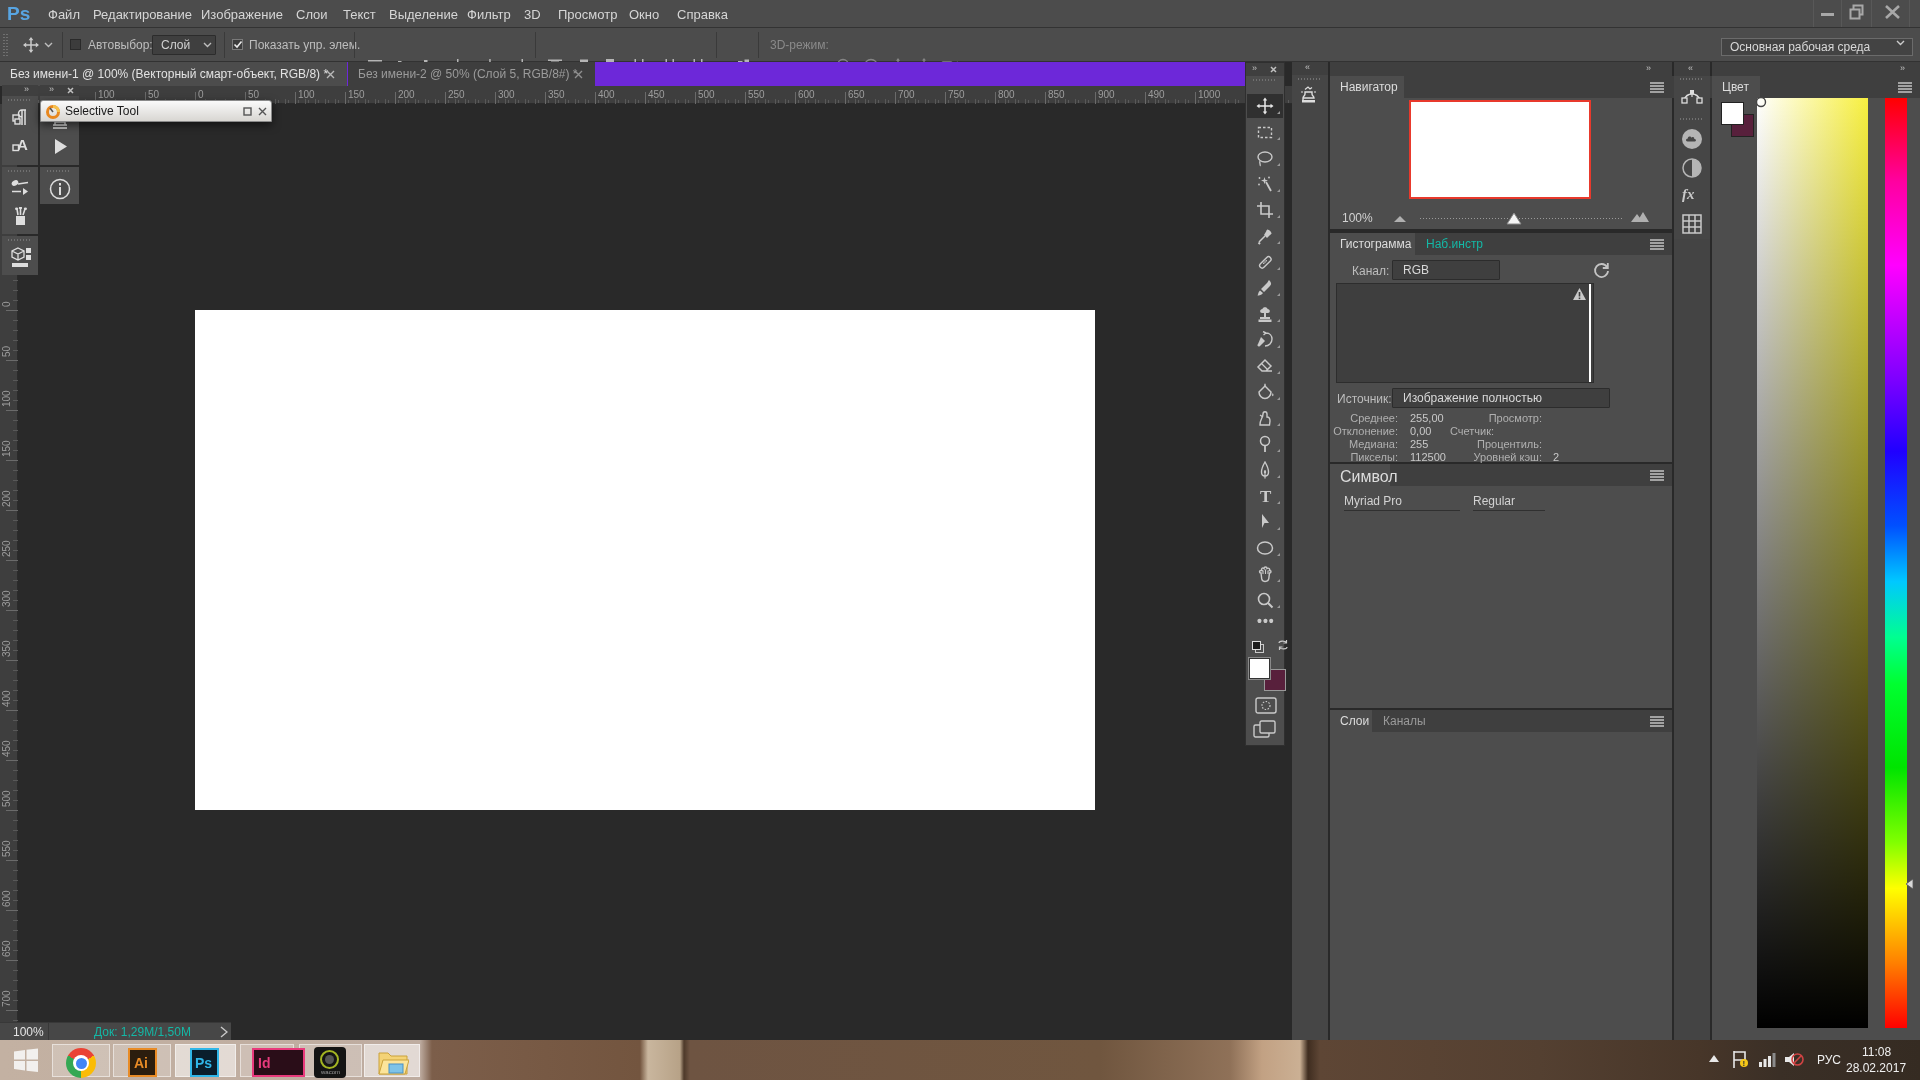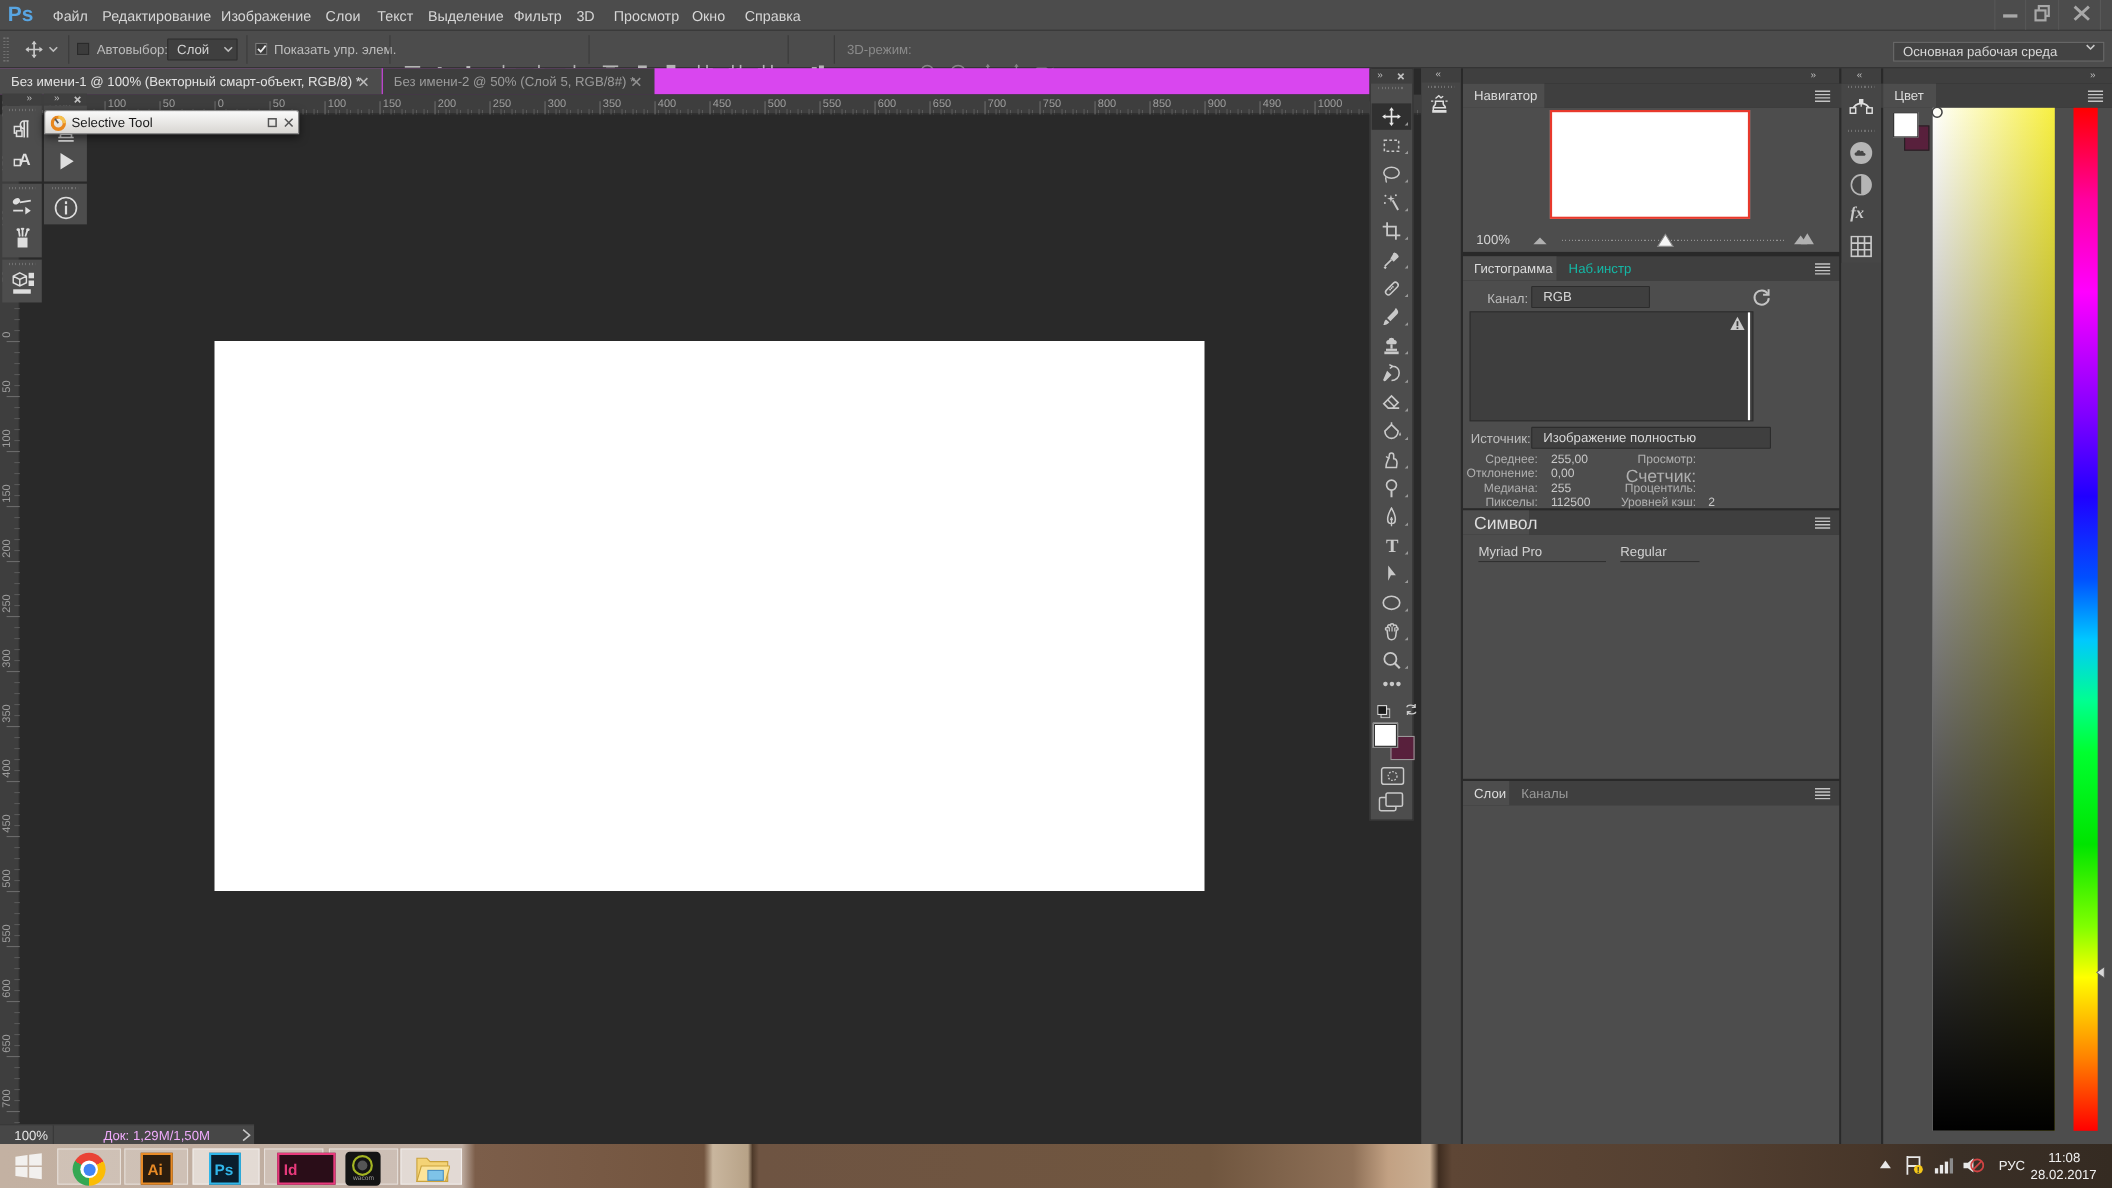--- a/index.html
+++ b/index.html
@@ -161,21 +161,21 @@
       <path d="M11 7 L16 3.5 L16 10.5 Z" fill="none" stroke="#858585" stroke-width="1.3"></path>
       <circle cx="4.5" cy="5.5" r="1" fill="#858585"></circle>
     </svg>
 <div class="abs" style="left:1721px;top:10px;width:192px;height:18px;background:#434343;border:1px solid #6b6b6b">
       <span style="position:absolute;left:8px;top:1px;color:#d8d8d8;font-size:12px">Основная рабочая среда</span>
     </div>
 <svg class="abs" style="left:1896px;top:12px" width="9" height="6">
       <path d="M1 1 L4.5 4.5 L8 1" stroke="#cccccc" stroke-width="1.4" fill="none"></path>
     </svg>
 </div>
-<div class="abs" style="left:0;top:62px;width:1247px;height:24px;background:#d946ef">
+<div class="abs" style="left:0;top:62px;width:1247px;height:24px;background:#6d28d9">
 <div class="abs" style="left:0;top:0;width:347px;height:24px;background:#4c4c4c">
       <span class="abs" style="left:10px;top:5px;font-size:12px;color:#e2e2e2">Без имени-1 @ 100% (Векторный смарт-объект, RGB/8) *</span>
       <svg class="abs" style="left:326px;top:8px" width="9" height="9">
         <path d="M1 1 L8 8 M8 1 L1 8" stroke="#b9b9b9" stroke-width="1.4"></path>
       </svg>
     </div>
 <div class="abs" style="left:348px;top:0;width:247px;height:24px;background:#3e3e3e">
       <span class="abs" style="left:10px;top:5px;font-size:12px;color:#9b9b9b">Без имени-2 @ 50% (Слой 5, RGB/8#) *</span>
       <svg class="abs" style="left:226px;top:8px" width="9" height="9">
         <path d="M1 1 L8 8 M8 1 L1 8" stroke="#8f8f8f" stroke-width="1.4"></path>
@@ -444,21 +444,21 @@
 <div class="abs" style="left:13px;top:864px;width:5px;height:1px;background:#585858"></div>
 <div class="abs" style="left:13px;top:884px;width:5px;height:1px;background:#585858"></div>
 <div class="abs" style="left:13px;top:894px;width:5px;height:1px;background:#585858"></div>
 <div class="abs" style="left:13px;top:904px;width:5px;height:1px;background:#585858"></div>
 <div class="abs" style="left:13px;top:914px;width:5px;height:1px;background:#585858"></div>
 <div class="abs" style="left:13px;top:934px;width:5px;height:1px;background:#585858"></div>
 <div class="abs" style="left:195px;top:224px;width:900px;height:500px;background:#fff"></div>
 <div class="abs" style="left:0;top:936px;width:231px;height:18px;background:#474747;border-top:1px solid #383838">
 <span class="abs" style="left:13px;top:2px;font-size:12px;color:#e4e4e4">100%</span>
 <div class="abs" style="left:48px;top:0;width:1px;height:18px;background:#383838"></div>
-<span class="abs" style="left:94px;top:2px;font-size:12px;color:#f0abfc">Док: 1,29M/1,50M</span>
+<span class="abs" style="left:94px;top:2px;font-size:12px;color:#14b8a6">Док: 1,29M/1,50M</span>
 <svg class="abs" style="left:220px;top:3px" width="8" height="12">
         <path d="M1 1 L7 6 L1 11" stroke="#c9c9c9" stroke-width="1.4" fill="none"></path>
       </svg>
 </div>
 </div>
 <div class="abs" style="left:2px;top:85px;width:36px;height:11px;background:#3f3f3f">
     <span style="position:absolute;left:22px;top:-1px;color:#c0c0c0;font-size:9px;letter-spacing:-1px">»</span>
   </div>
 <div class="abs panel" style="left:2px;top:96px;width:36px;height:69px">
 <div class="abs griph" style="left:6px;top:3px;width:24px;height:2px"></div>
@@ -743,21 +743,21 @@
 <span class="abs lbl" style="left:7px;top:137px">Источник:</span>
 <div class="abs ddl" style="left:62px;top:133px;width:218px;height:20px">
       <span style="position:absolute;left:10px;top:2px;color:#d8d8d8">Изображение полностью</span>
     </div>
 
 <div class="abs" style="left:0px;top:157px;width:68px;text-align:right;font-size:11px;color:#b0b0b0">Среднее:</div>
 <span class="abs" style="left:80px;top:157px;font-size:11px;color:#c8c8c8">255,00</span>
 <div class="abs" style="left:120px;top:157px;width:92px;text-align:right;font-size:11px;color:#b0b0b0">Просмотр:</div>
 <div class="abs" style="left:0px;top:170px;width:68px;text-align:right;font-size:11px;color:#b0b0b0">Отклонение:</div>
 <span class="abs" style="left:80px;top:170px;font-size:11px;color:#c8c8c8">0,00</span>
-<div class="abs" style="left:120px;top:170px;width:92px;text-align:right;font-size:16px;color:#b0b0b0">Счетчик:</div>
+<div class="abs" style="left:120px;top:170px;width:92px;text-align:left;font-size:11px;color:#b0b0b0">Счетчик:</div>
 <div class="abs" style="left:0px;top:183px;width:68px;text-align:right;font-size:11px;color:#b0b0b0">Медиана:</div>
 <span class="abs" style="left:80px;top:183px;font-size:11px;color:#c8c8c8">255</span>
 <div class="abs" style="left:120px;top:183px;width:92px;text-align:right;font-size:11px;color:#b0b0b0">Процентиль:</div>
 <div class="abs" style="left:0px;top:196px;width:68px;text-align:right;font-size:11px;color:#b0b0b0">Пикселы:</div>
 <span class="abs" style="left:80px;top:196px;font-size:11px;color:#c8c8c8">112500</span>
 <div class="abs" style="left:120px;top:196px;width:92px;text-align:right;font-size:11px;color:#b0b0b0">Уровней кэш:</div>
 <span class="abs" style="left:223px;top:196px;font-size:11px;color:#c8c8c8">2</span>
 </div>
 <div class="abs" style="left:1330px;top:464px;width:342px;height:22px;background:#3f3f3f">
     <div class="abs" style="left:0px;top:0;width:60px;height:22px;background:#4d4d4d">

